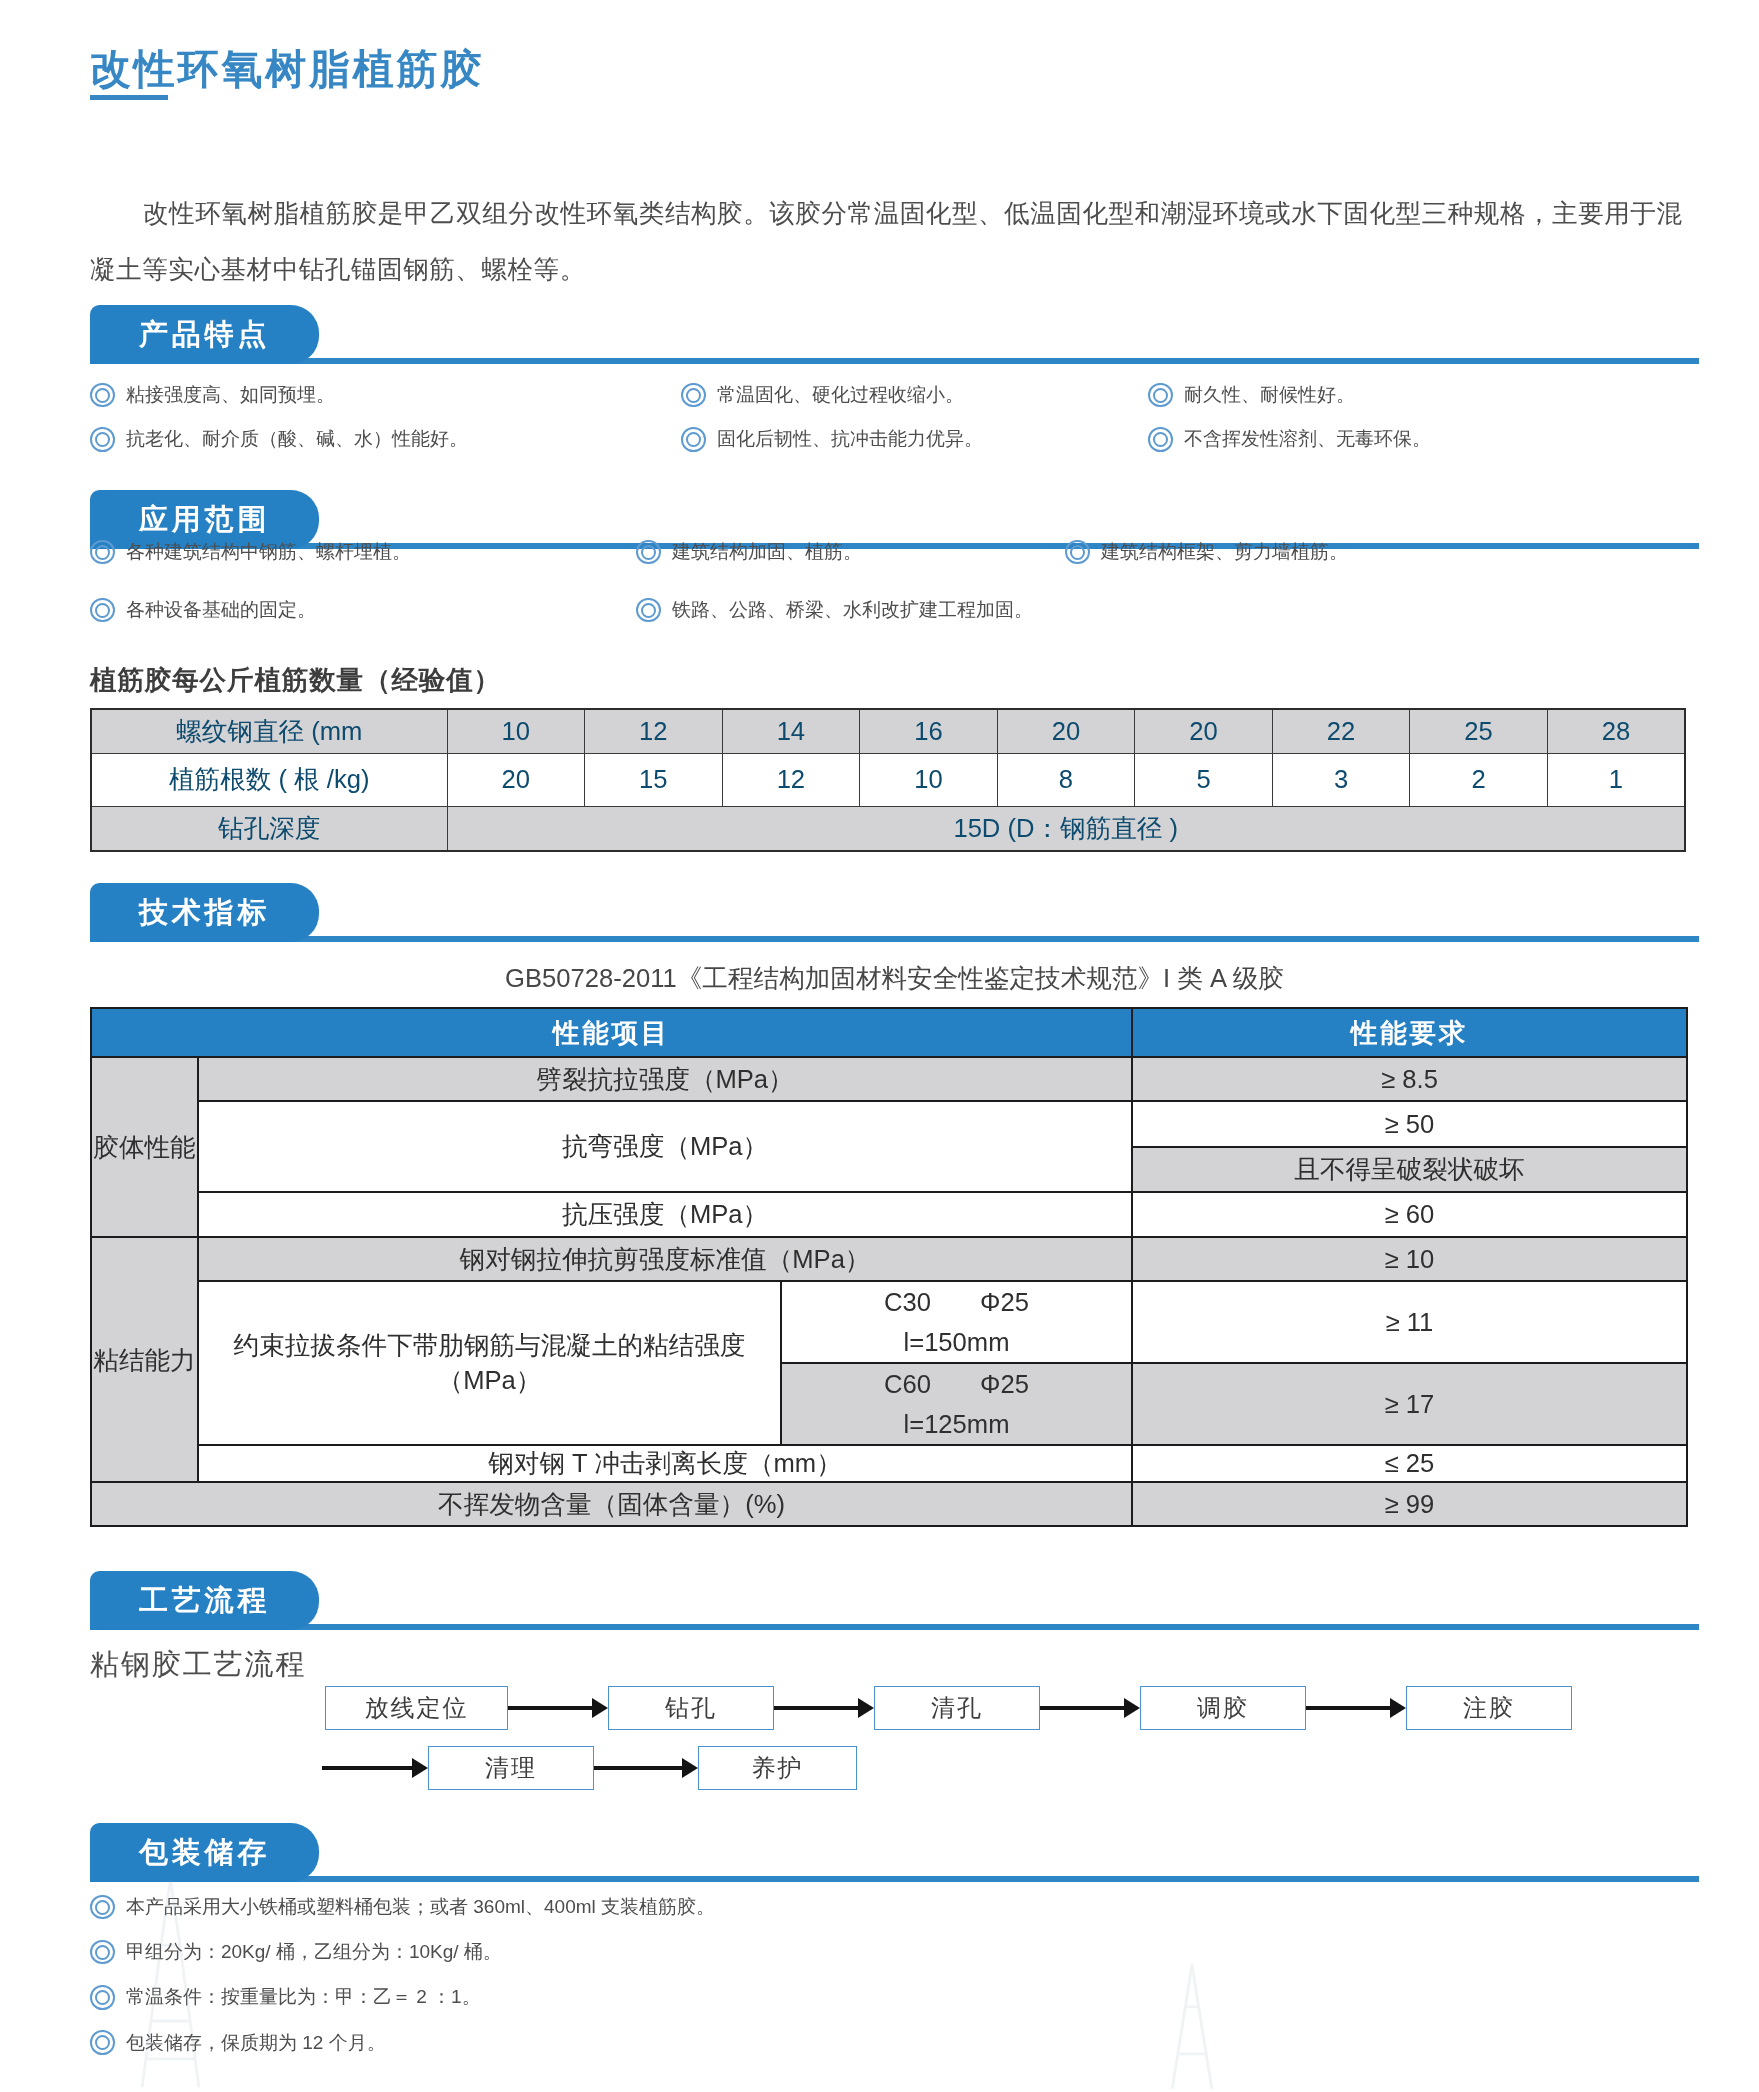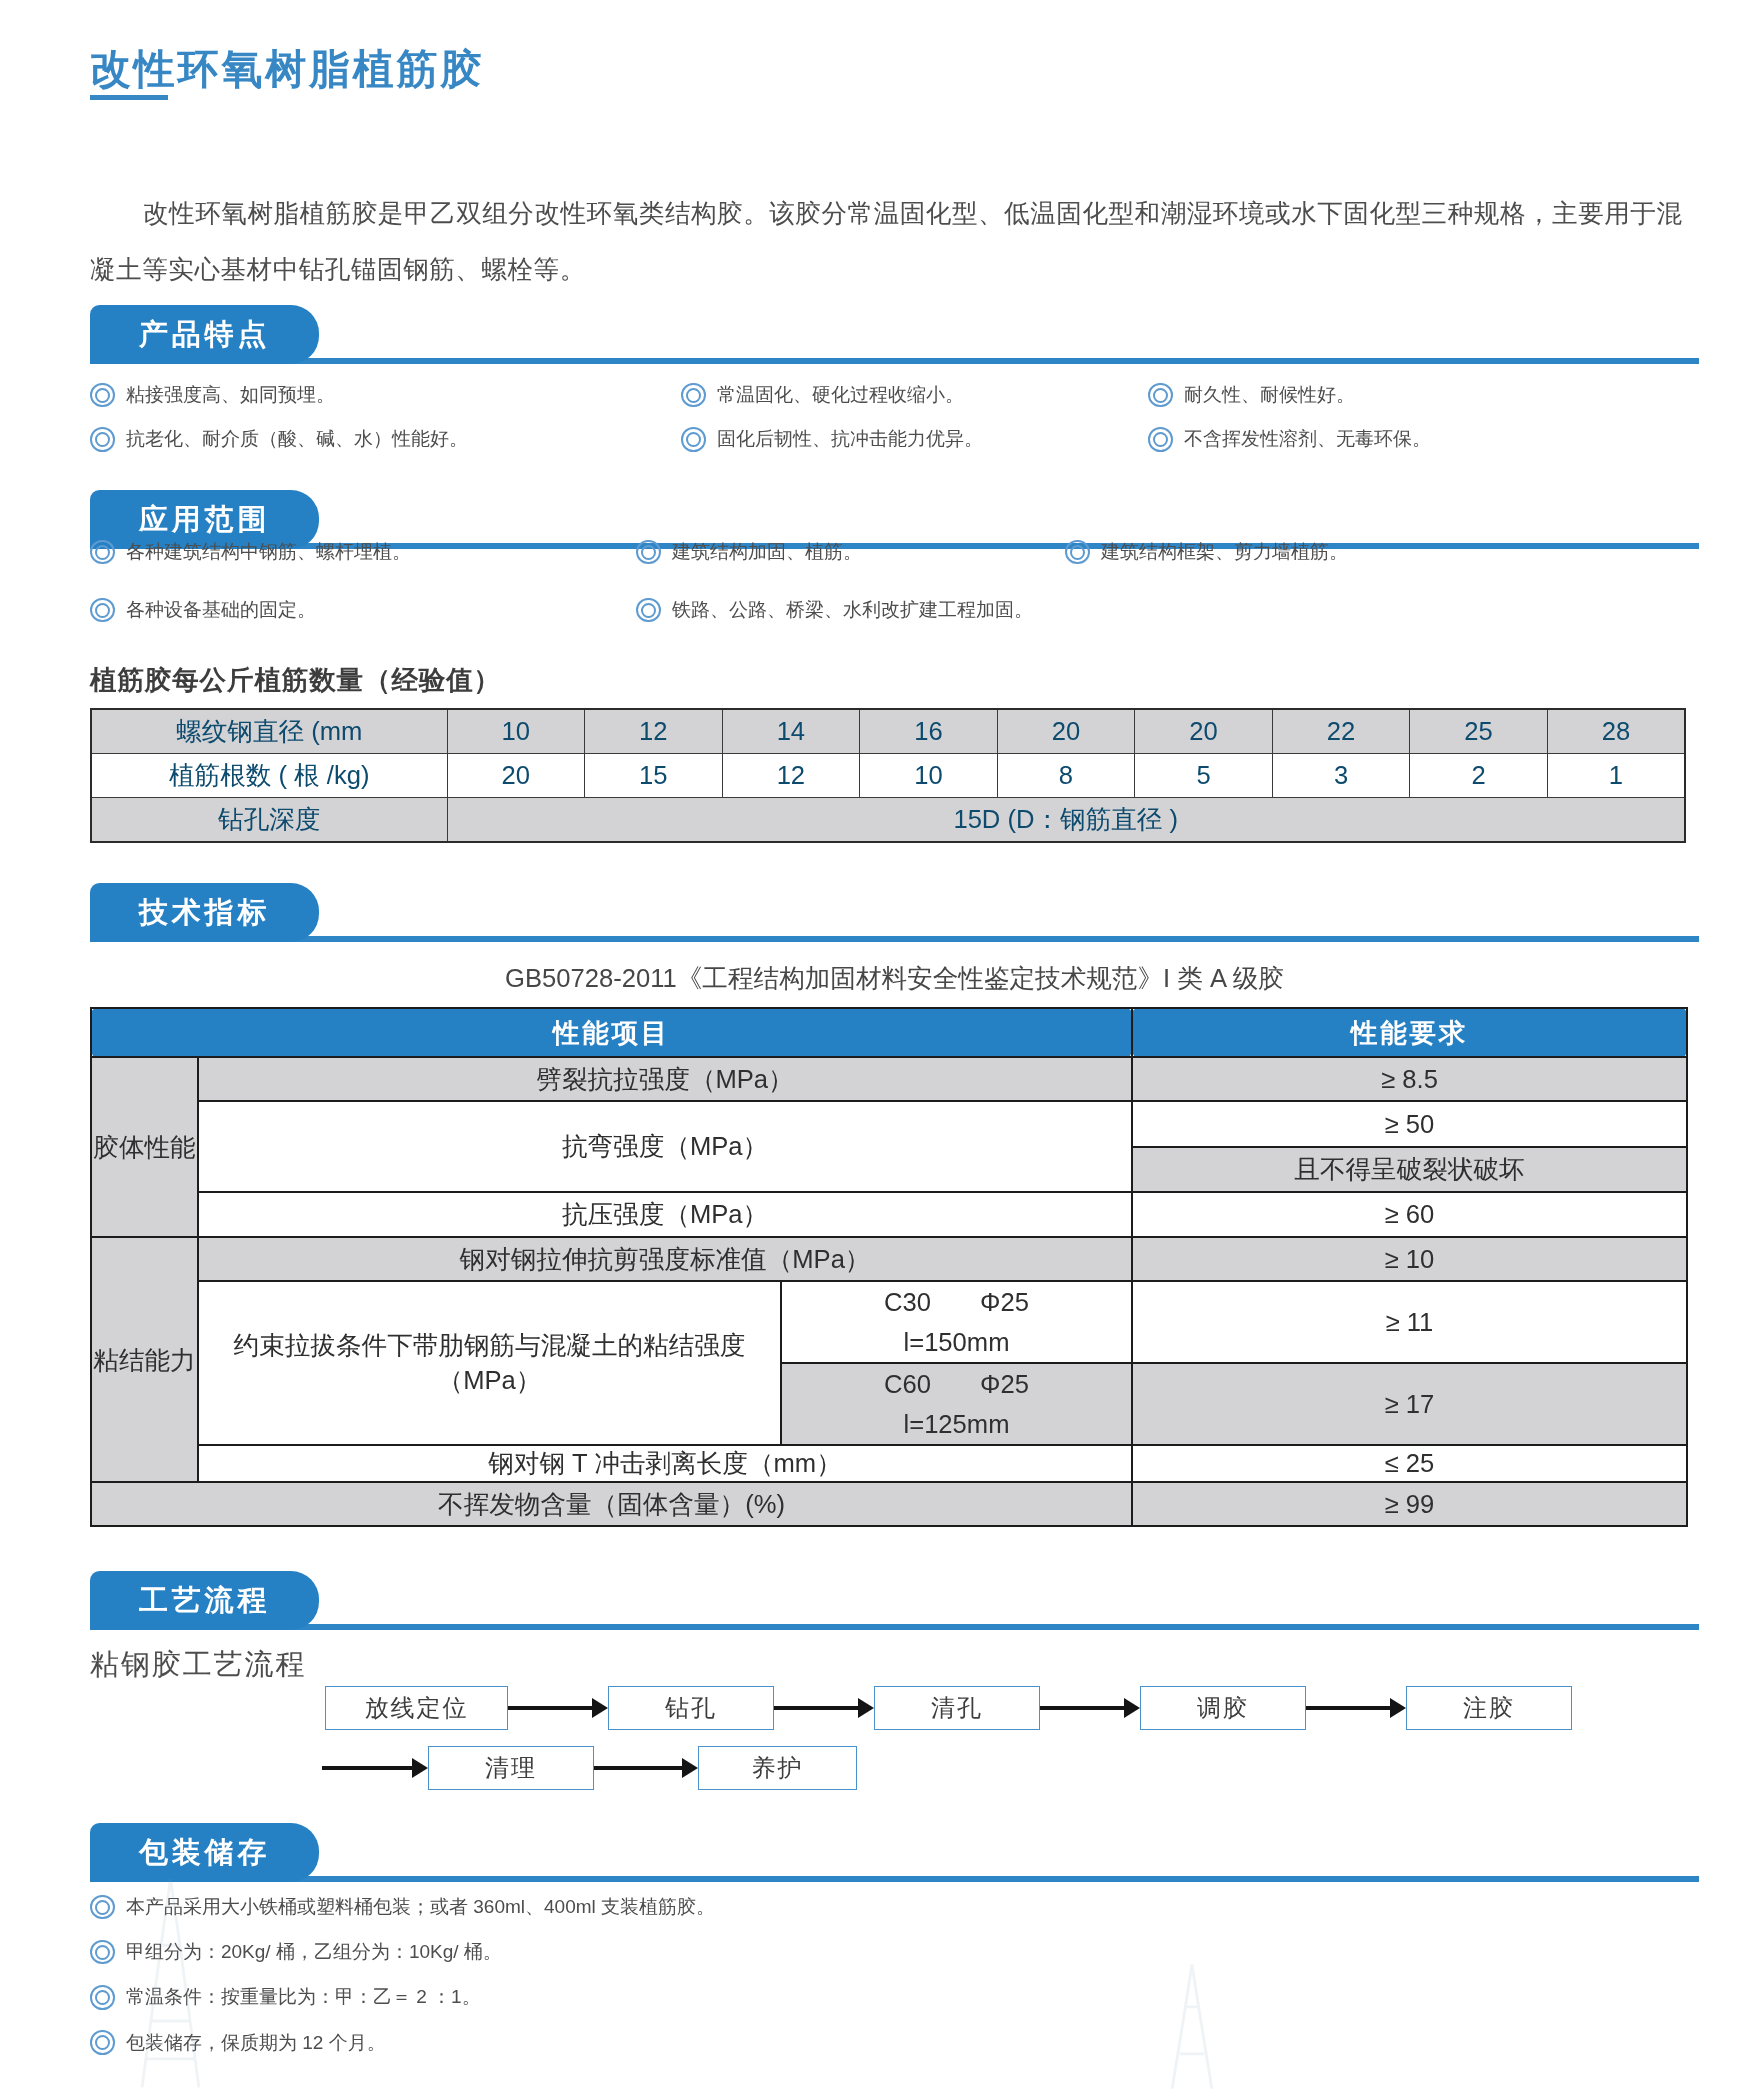--- a/index.html
+++ b/index.html
@@ -31,21 +31,21 @@
   
   .rebar-title{left:90px;top:662px;font-size:26.5px;font-weight:bold;color:#3d3d3d;letter-spacing:0.9px;}
   table.rebar{left:90px;top:708px;border-collapse:collapse;table-layout:fixed;width:1596px;border:2.8px solid #2b2b2b;}
   table.rebar td{border:1.9px solid #3a3a3a;text-align:center;font-size:25.6px;color:#0c4a6e;padding:0;}
   .gray{background:#d3d3d5;}
 
   
   .gb-note{left:90px;top:961px;width:1609px;text-align:center;font-size:25.6px;color:#474747;}
   table.tech{left:90px;top:1007px;border-collapse:collapse;table-layout:fixed;width:1596px;border:2.8px solid #1c1c1c;}
   table.tech th,table.tech td{border:2.8px solid #1c1c1c;text-align:center;font-size:25.6px;color:#2f2f2f;padding:0;}
-  table.tech th{background:#2581c4;color:#ffffff;font-size:26.5px;font-weight:bold;letter-spacing:2.8px;height:47px;border-radius:6px;}
+  table.tech th{background:#2581c4;color:#ffffff;font-size:26.5px;font-weight:bold;letter-spacing:2.8px;height:47px;}
   .cond-top{display:flex;justify-content:center;gap:49px;line-height:40px;}
   .cond-bot{line-height:40px;}
   .grp{word-break:break-all;padding:0 26.5px;line-height:42px;font-size:25.6px;}
 
   
   .proc-subtitle{left:90px;top:1645px;font-size:29px;color:#4c4c4c;letter-spacing:1.9px;}
   .flow-row{display:flex;align-items:center;}
   .flow-box{height:44px;box-sizing:border-box;border:1.9px solid #4b92cc;background:#fff;display:flex;
             align-items:center;justify-content:center;font-size:24px;color:#3d3d3d;letter-spacing:1.9px;}
   .w170{width:166px;} .w193{width:183px;} .w168{width:159px;}
@@ -153,21 +153,21 @@
       <td class="gray">10</td>
       <td class="gray">12</td>
       <td class="gray">14</td>
       <td class="gray">16</td>
       <td class="gray">20</td>
       <td class="gray">20</td>
       <td class="gray">22</td>
       <td class="gray">25</td>
       <td class="gray">28</td>
     </tr>
-    <tr style="height:44px;">
+    <tr style="height:53px;">
       <td>植筋根数 ( 根 /kg)</td>
       <td>20</td>
       <td>15</td>
       <td>12</td>
       <td>10</td>
       <td>8</td>
       <td>5</td>
       <td>3</td>
       <td>2</td>
       <td>1</td>

